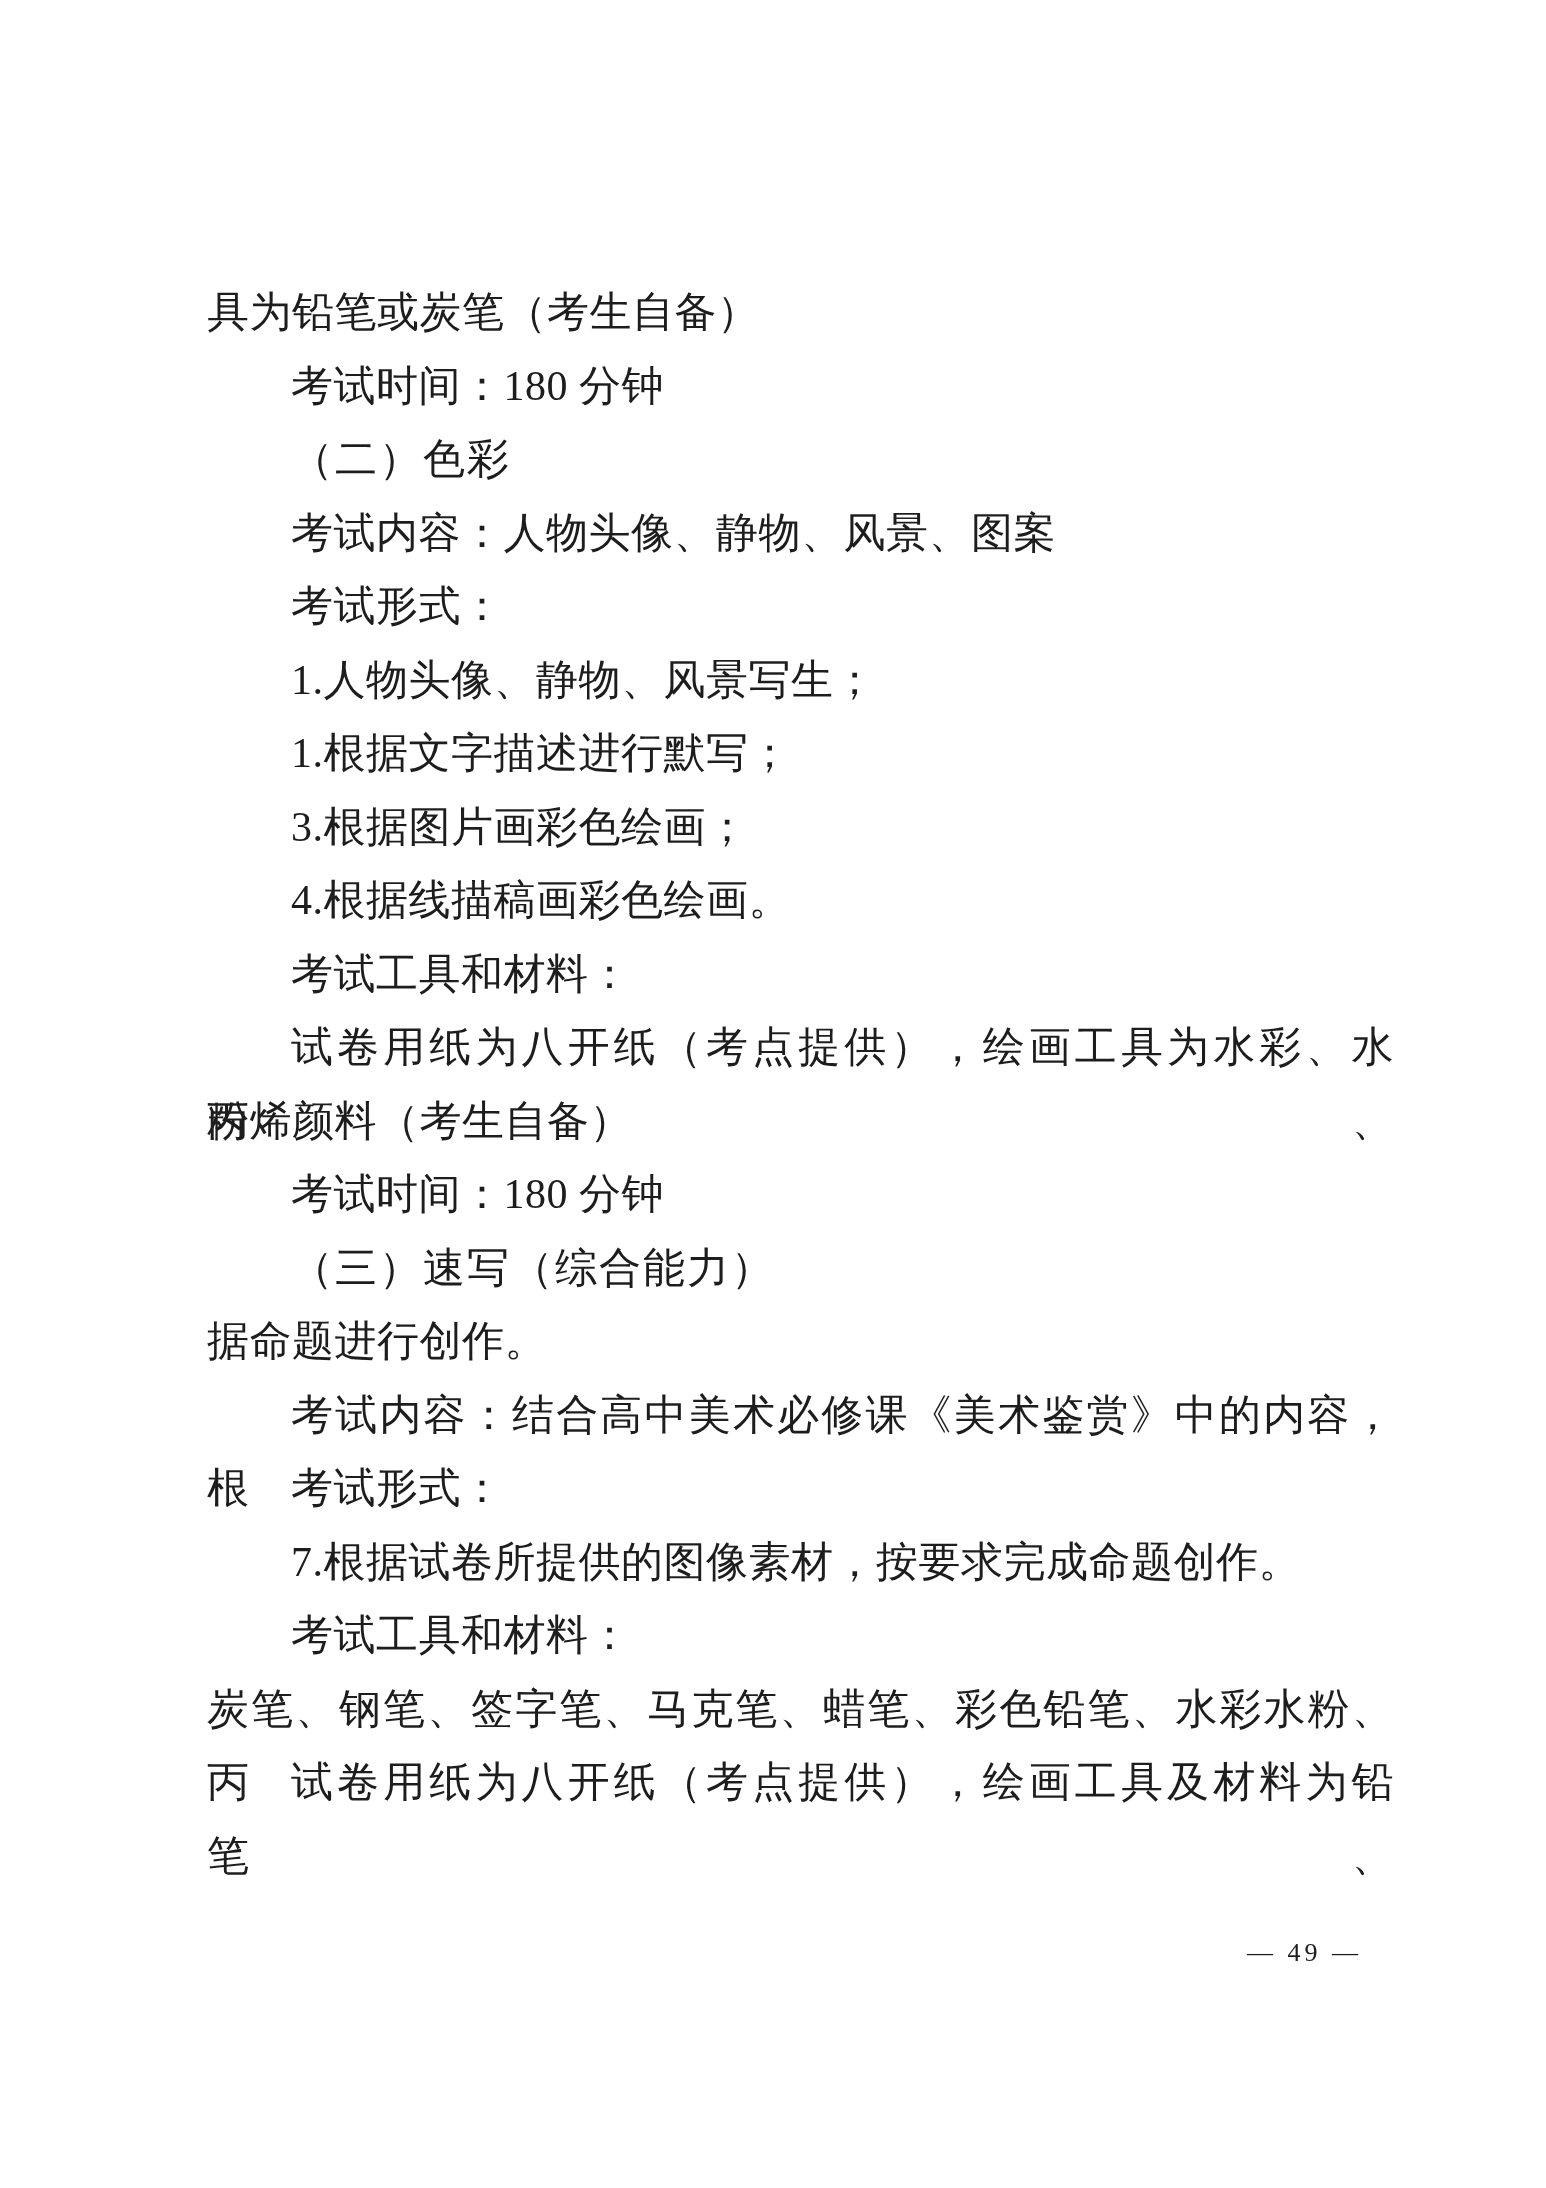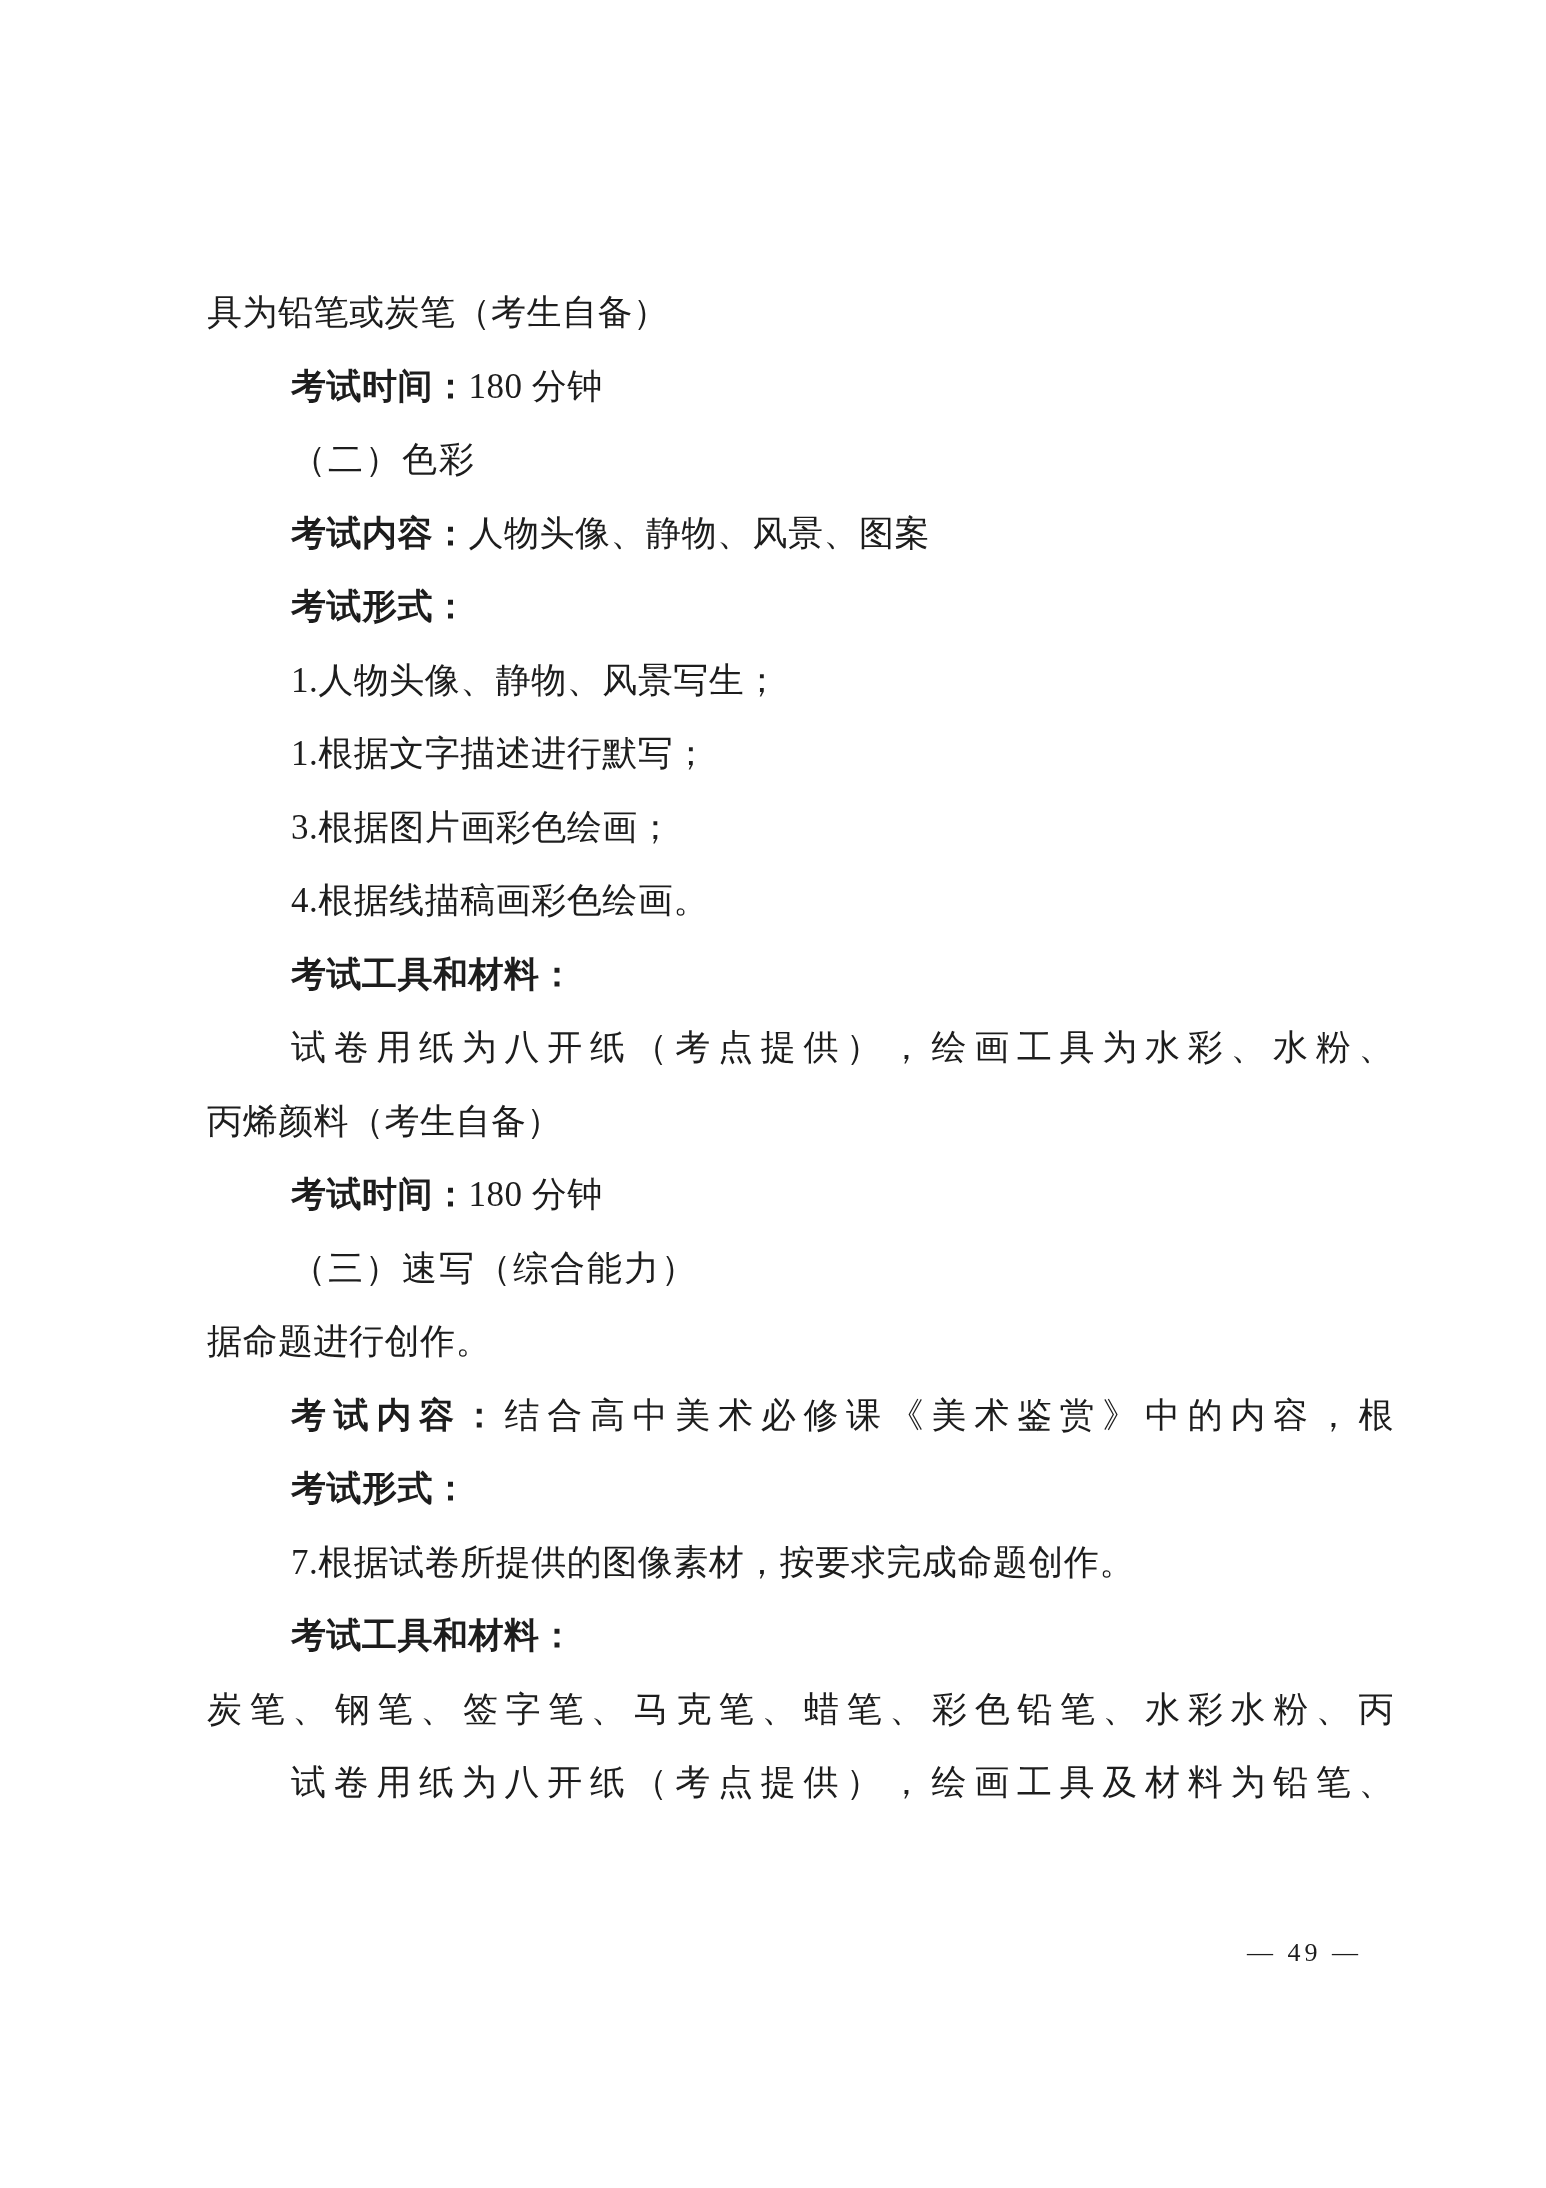--- a/index.html
+++ b/index.html
@@ -14,38 +14,38 @@
     background: #ffffff;
     overflow: hidden;
     font-family: "Liberation Serif", "DejaVu Serif", serif;
     color: #1d1d1d;
   }
   .content {
     position: absolute;
     left: 207px;
     right: 152px;
     top: 276px;
-    font-size: 35px;
+    font-size: 42px;
     line-height: 73.5px;
     letter-spacing: 0.5px;
   }
   .line {
     white-space: nowrap;
     height: 73.5px;
   }
   .line.indent {
     text-indent: 84px;
   }
   .line.justify {
     white-space: normal;
     text-align: justify;
     text-align-last: justify;
   }
   .line .label {
-    font-weight: 700;
+    font-weight: 400;
   }
   .line.kai {
     letter-spacing: 2px;
   }
   .page-number {
     position: absolute;
     right: 184px;
     top: 1938px;
     font-size: 26px;
     letter-spacing: 4px;

